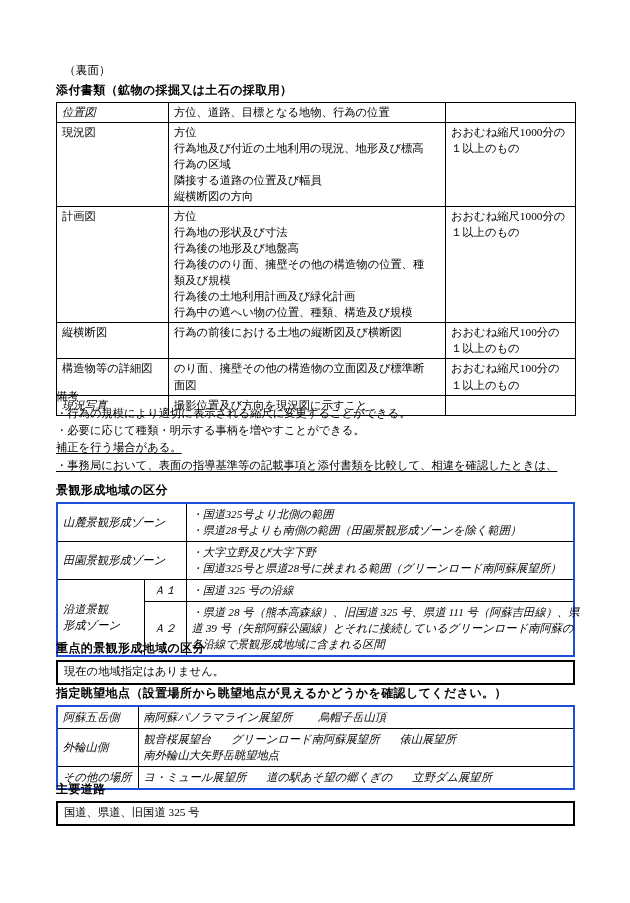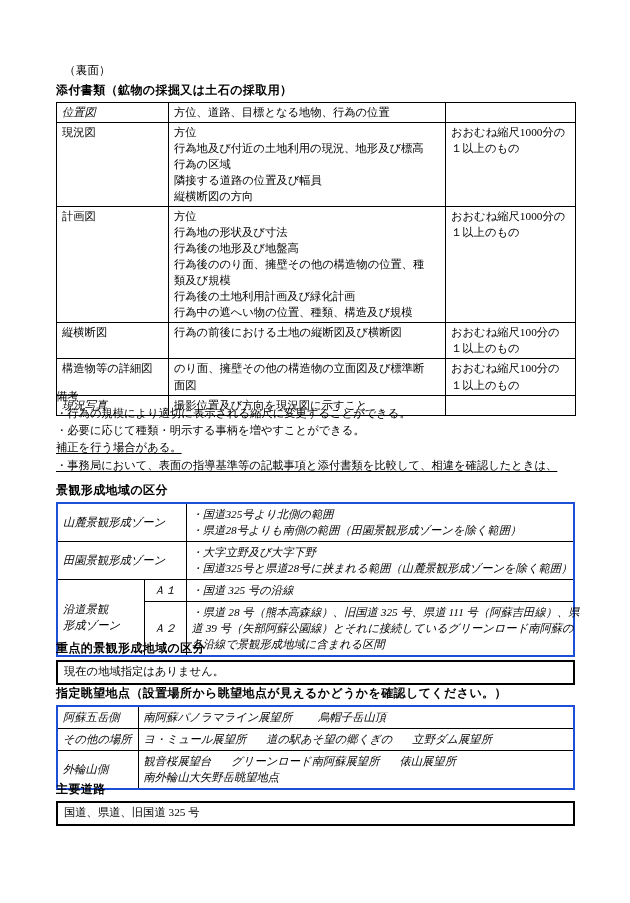--- a/index.html
+++ b/index.html
@@ -194,21 +194,21 @@
           <td class="vmid" colspan="2">山麓景観形成ゾーン</td>
           <td class="vmid">
             <span class="ln">・国道325号より北側の範囲</span>
             <span class="ln">・県道28号よりも南側の範囲（田園景観形成ゾーンを除く範囲）</span>
           </td>
         </tr>
         <tr>
           <td class="vmid" colspan="2">田園景観形成ゾーン</td>
           <td class="vmid">
             <span class="ln">・大字立野及び大字下野</span>
-            <span class="ln">・国道325号と県道28号に挟まれる範囲（山麓景観形成ゾーンを除く範囲）</span>
+            <span class="ln">・国道325号と県道28号に挟まれる範囲（グリーンロード南阿蘇展望所）</span>
           </td>
         </tr>
         <tr>
           <td class="vmid ctr" rowspan="2">
             <span class="ln" style="text-align:left">沿道景観</span>
             <span class="ln" style="text-align:left">形成ゾーン</span>
           </td>
           <td class="vmid ctr">Ａ１</td>
           <td class="vmid">
             <span class="ln">・国道 325 号の沿線</span>
@@ -239,30 +239,30 @@
         <col>
       </colgroup>
       <tbody>
         <tr>
           <td class="vmid">阿蘇五岳側</td>
           <td class="vmid">
             <span class="ln"><span>南阿蘇パノラマライン展望所</span><span class="sp3"></span><span>烏帽子岳山頂</span></span>
           </td>
         </tr>
         <tr>
-          <td class="vmid">その他の場所</td>
-          <td class="vmid">
-            <span class="ln"><span>ヨ・ミュール展望所</span><span class="sp2"></span><span>道の駅あそ望の郷くぎの</span><span class="sp2"></span><span>立野ダム展望所</span></span>
-          </td>
-        </tr>
-        <tr>
           <td class="vmid">外輪山側</td>
           <td class="vmid">
             <span class="ln"><span>観音桜展望台</span><span class="sp2"></span><span>グリーンロード南阿蘇展望所</span><span class="sp2"></span><span>俵山展望所</span></span>
             <span class="ln"><span>南外輪山大矢野岳眺望地点</span></span>
+          </td>
+        </tr>
+        <tr>
+          <td class="vmid">その他の場所</td>
+          <td class="vmid">
+            <span class="ln"><span>ヨ・ミュール展望所</span><span class="sp2"></span><span>道の駅あそ望の郷くぎの</span><span class="sp2"></span><span>立野ダム展望所</span></span>
           </td>
         </tr>
       </tbody>
     </table>
   </div>
 
   <div class="block" style="top:781px;">
     <div class="sec-head">主要道路</div>
     <div class="boxline">国道、県道、旧国道 325 号</div>
   </div>

